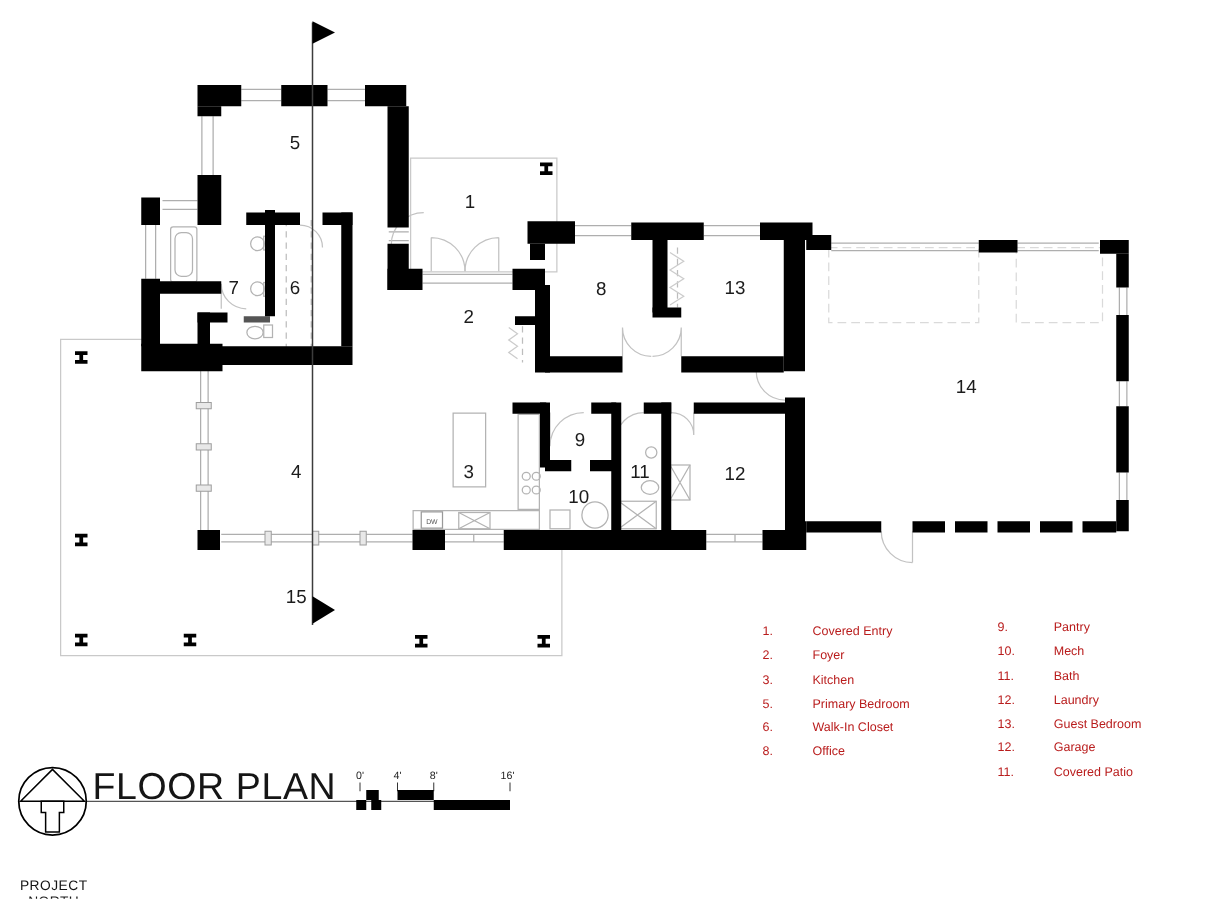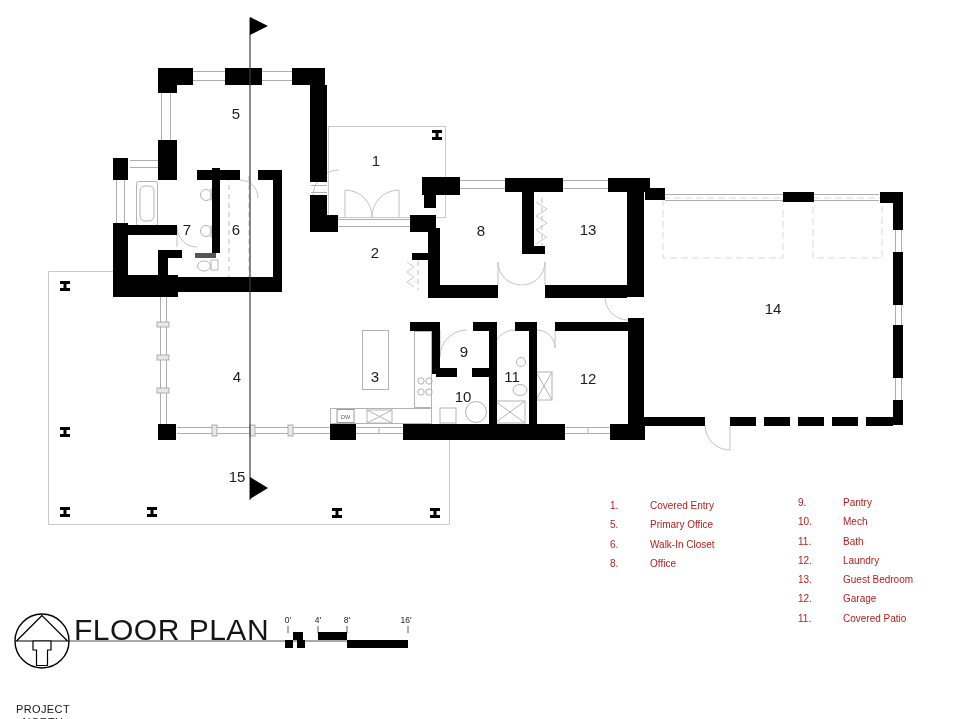--- a/index.html
+++ b/index.html
@@ -291,21 +291,23 @@
 <div class="drawing-title">FLOOR PLAN</div>
 
 <div class="north-label">
   <div>PROJECT</div>
   <div>NORTH</div>
 </div>
 
 <div class="legend">
   <div class="legend-col c1">
     <div class="legend-row"><span class="lnum">1.</span><span class="lname">Covered Entry</span></div>
-    <div class="legend-row"><span class="lnum">5.</span><span class="lname">Primary Office</span></div>
+    <div class="legend-row"><span class="lnum">2.</span><span class="lname">Foyer</span></div>
+    <div class="legend-row"><span class="lnum">3.</span><span class="lname">Kitchen</span></div>
+    <div class="legend-row"><span class="lnum">5.</span><span class="lname">Primary Bedroom</span></div>
     <div class="legend-row"><span class="lnum">6.</span><span class="lname">Walk-In Closet</span></div>
     <div class="legend-row"><span class="lnum">8.</span><span class="lname">Office</span></div>
   </div>
   <div class="legend-col c2">
     <div class="legend-row"><span class="lnum">9.</span><span class="lname">Pantry</span></div>
     <div class="legend-row"><span class="lnum">10.</span><span class="lname">Mech</span></div>
     <div class="legend-row"><span class="lnum">11.</span><span class="lname">Bath</span></div>
     <div class="legend-row"><span class="lnum">12.</span><span class="lname">Laundry</span></div>
     <div class="legend-row"><span class="lnum">13.</span><span class="lname">Guest Bedroom</span></div>
     <div class="legend-row"><span class="lnum">12.</span><span class="lname">Garage</span></div>

